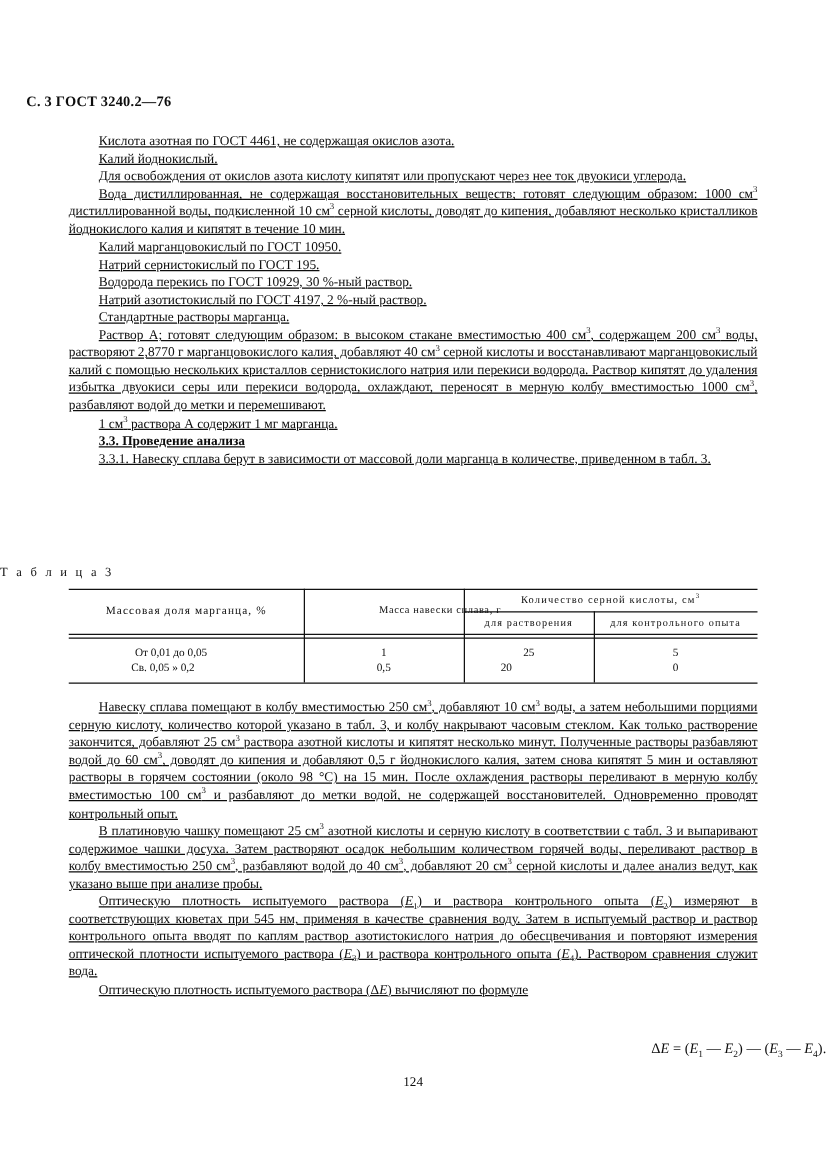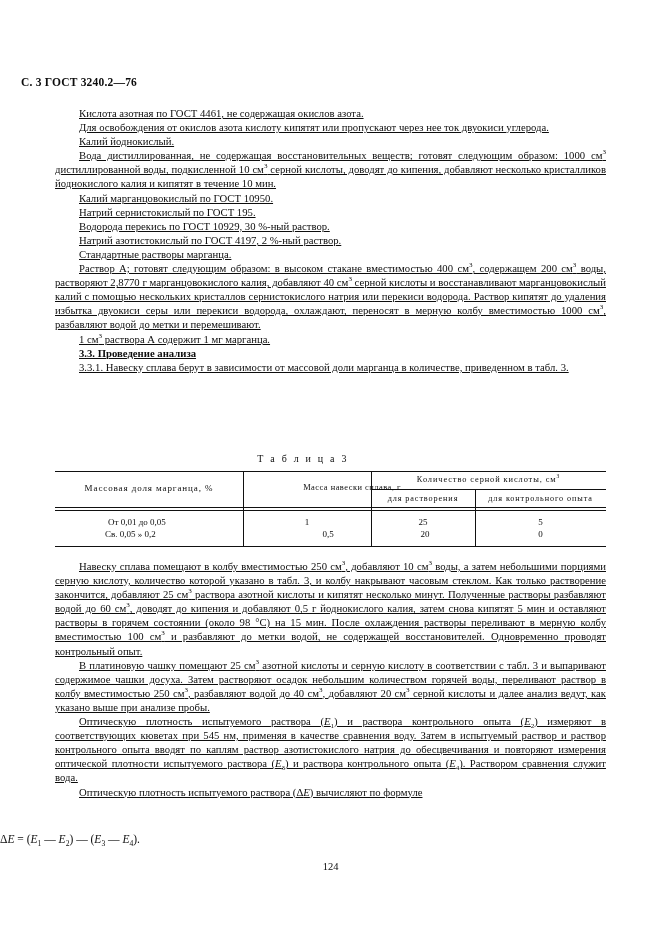--- a/index.html
+++ b/index.html
@@ -53,21 +53,21 @@
     line-height: 0;
   }
   .italic { font-style: italic; }
 
   
   .table-caption {
     position: absolute;
     top: 453px;
     left: 0;
     width: 606px;
-    text-align: center;
+    text-align: left;
     font-size: 10px;
     letter-spacing: 2.2px;
   }
   .col-div {
     position: absolute;
     width: 1px;
     background: #111;
   }
   .hline {
     position: absolute;
@@ -84,21 +84,21 @@
   .tcell-c {
     position: absolute;
     text-align: center;
     font-size: 9px;
   }
   .formula {
     position: absolute;
     top: 833px;
     left: 0;
     width: 661px;
-    text-align: left;
+    text-align: right;
     font-size: 11.5px;
     font-family: "Liberation Serif", serif;
   }
   .formula .var { font-style: italic; }
   .formula sub {
     font-size: 0.66em;
     vertical-align: sub;
     line-height: 0;
   }
   .pagenum {
@@ -115,23 +115,23 @@
 <body>
 
 <div class="page">
 
   <div class="header">С. 3 ГОСТ 3240.2—76</div>
 
   <div class="content">
 
     <p class="para">Кислота азотная по ГОСТ 4461, не содержащая окислов азота.</p>
 
+    <p class="para">Калий йоднокислый.</p>
+
     <p class="para">Для освобождения от окислов азота кислоту кипятят или пропускают через нее ток двуокиси углерода.</p>
-
-    <p class="para">Калий йоднокислый.</p>
 
     <p class="para">Вода дистиллированная, не содержащая восстановительных веществ; готовят следующим образом: 1000 см<sup>3</sup> дистиллированной воды, подкисленной 10 см<sup>3</sup> серной кислоты, доводят до кипения, добавляют несколько кристалликов йоднокислого калия и кипятят в течение 10 мин.</p>
 
     <p class="para">Калий марганцовокислый по ГОСТ 10950.</p>
 
     <p class="para">Натрий сернистокислый по ГОСТ 195.</p>
 
     <p class="para">Водорода перекись по ГОСТ 10929, 30 %-ный раствор.</p>
 
     <p class="para">Натрий азотистокислый по ГОСТ 4197, 2 %-ный раствор.</p>
@@ -167,22 +167,22 @@
   <div class="tcell-c" style="top:475px; left:371px; width:235px; letter-spacing:0.9px; font-size:8.4px;">Количество серной кислоты, см<sup>3</sup></div>
   <div class="tcell-c" style="top:494px; left:371px; width:104px; letter-spacing:0.9px; font-size:8.2px;">для растворения</div>
   <div class="tcell-c" style="top:494px; left:475px; width:131px; letter-spacing:0.9px; font-size:8.2px;">для контрольного опыта</div>
 
   <div class="cellrow" style="top:517px; left:108px;">От 0,01  до  0,05</div>
   <div class="tcell-c" style="top:517px; left:243px; width:128px;">1</div>
   <div class="tcell-c" style="top:517px; left:371px; width:104px;">25</div>
   <div class="tcell-c" style="top:517px; left:475px; width:131px;">5</div>
 
   <div class="cellrow" style="top:529px; left:105px;">Св. 0,05   »   0,2</div>
-  <div class="tcell-c" style="top:529px; left:243px; width:128px;padding-left:21px;">0,5</div>
-  <div class="tcell-c" style="top:529px; left:373px; width:104px;text-align:center;">20</div>
+  <div class="tcell-c" style="top:529px; left:243px; width:128px;">0,5</div>
+  <div class="tcell-c" style="top:529px; left:353px; width:104px;text-align:center;">20</div>
   <div class="tcell-c" style="top:529px; left:475px; width:131px;">0</div>
 
   <div class="content" style="top:559px;">
 
     <p class="para">Навеску  сплава помещают в колбу вместимостью 250 см<sup>3</sup>, добавляют 10 см<sup>3</sup>  воды, а затем небольшими порциями серную кислоту, количество которой указано в табл. 3, и колбу накрывают часовым стеклом. Как только растворение закончится, добавляют 25 см<sup>3</sup> раствора азотной кислоты и кипятят несколько минут. Полученные растворы разбавляют водой до 60 см<sup>3</sup>, доводят до кипения и добавляют 0,5 г йоднокислого калия, затем снова кипятят 5 мин и оставляют растворы в горячем состоянии (около 98 °C) на 15 мин. После охлаждения растворы переливают в мерную колбу вместимостью 100 см<sup>3</sup> и разбавляют до метки водой, не содержащей восстановителей. Одновременно проводят контрольный опыт.</p>
 
     <p class="para">В платиновую чашку помещают 25 см<sup>3</sup> азотной кислоты и серную кислоту в соответствии с табл. 3 и выпаривают содержимое чашки досуха. Затем растворяют осадок небольшим количеством горячей воды, переливают раствор в колбу вместимостью 250 см<sup>3</sup>, разбавляют  водой до 40 см<sup>3</sup>, добавляют 20 см<sup>3</sup> серной кислоты и далее анализ ведут, как указано выше при анализе пробы.</p>
 
     <p class="para">Оптическую плотность испытуемого раствора (<span class="italic">E</span><span class="sub">1</span>) и раствора контрольного опыта (<span class="italic">E</span><span class="sub">2</span>) измеряют в соответствующих кюветах при 545 нм, применяя в качестве сравнения воду. Затем в испытуемый раствор и раствор контрольного опыта вводят по каплям раствор азотистокислого натрия до обесцвечивания и повторяют измерения оптической плотности испытуемого раствора (<span class="italic">E</span><span class="sub">3</span>) и раствора контрольного опыта (<span class="italic">E</span><span class="sub">4</span>). Раствором сравнения служит вода.</p>
 

